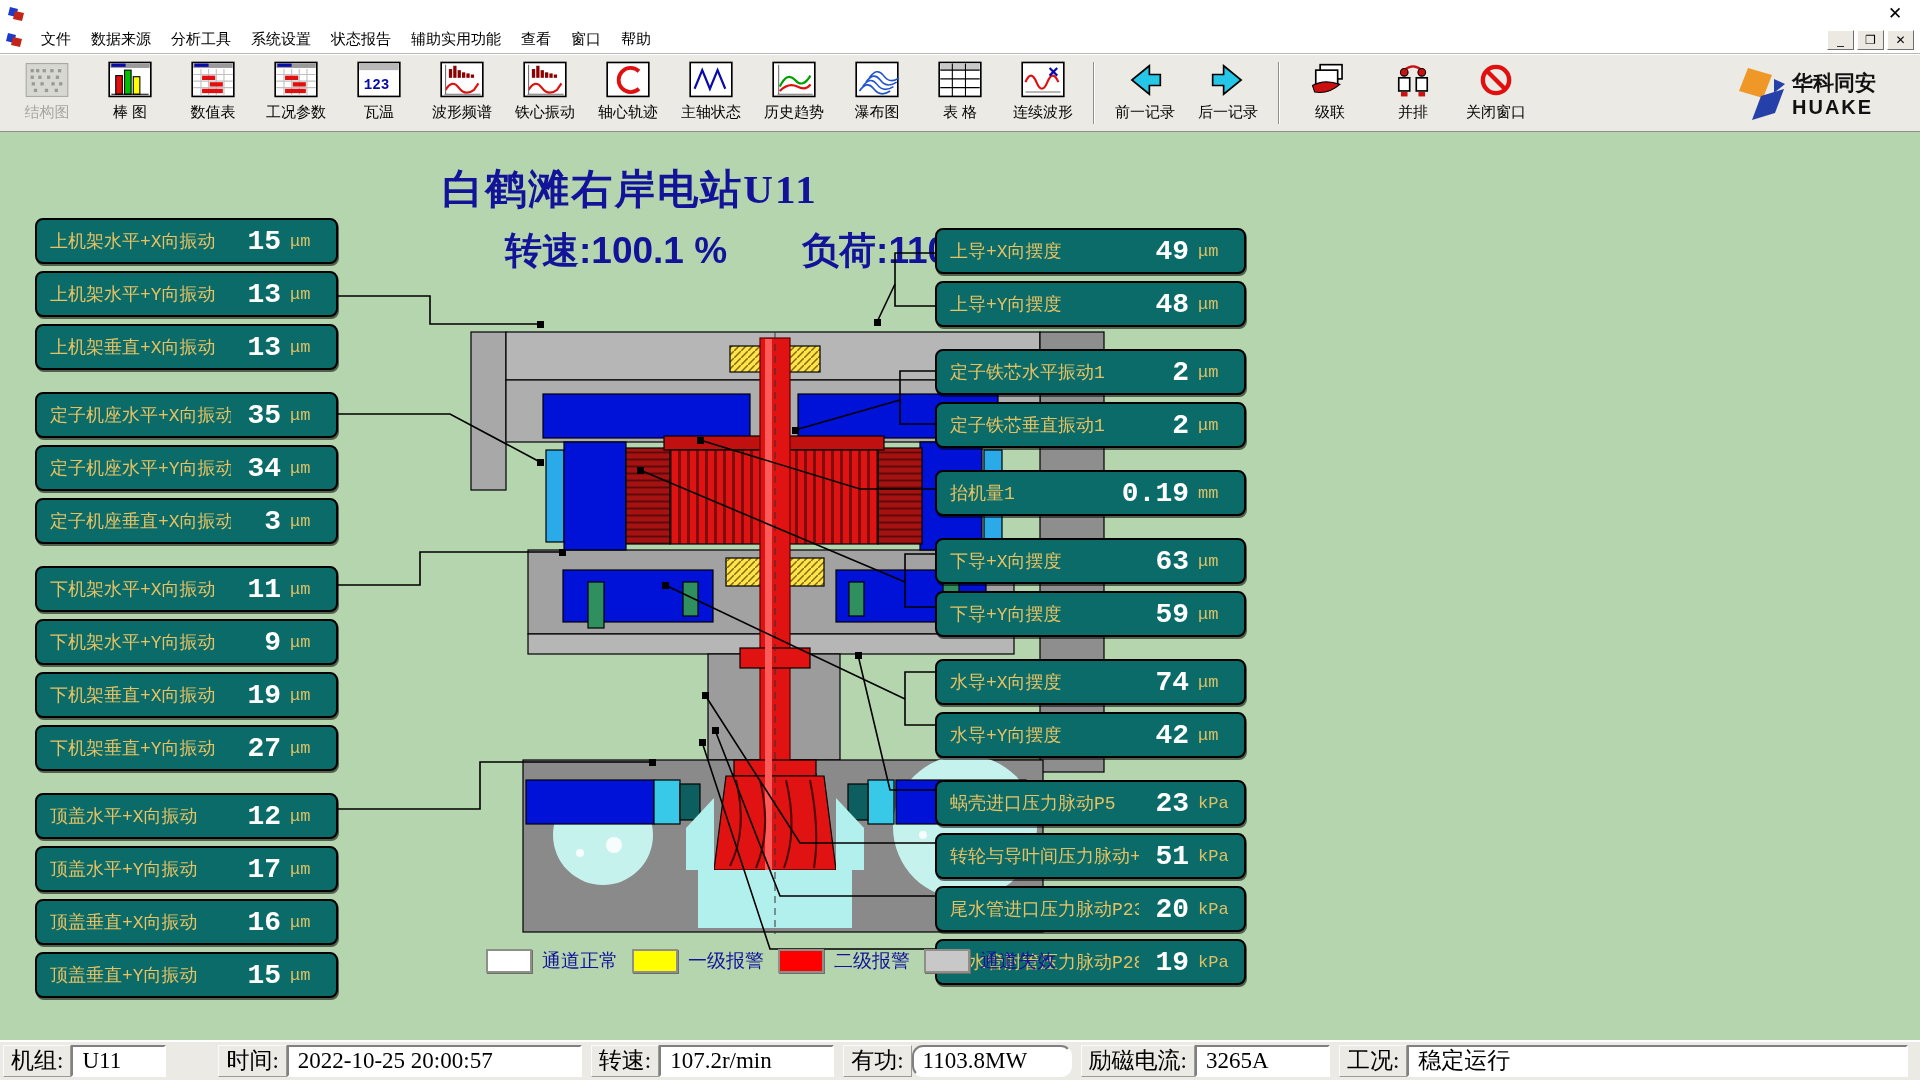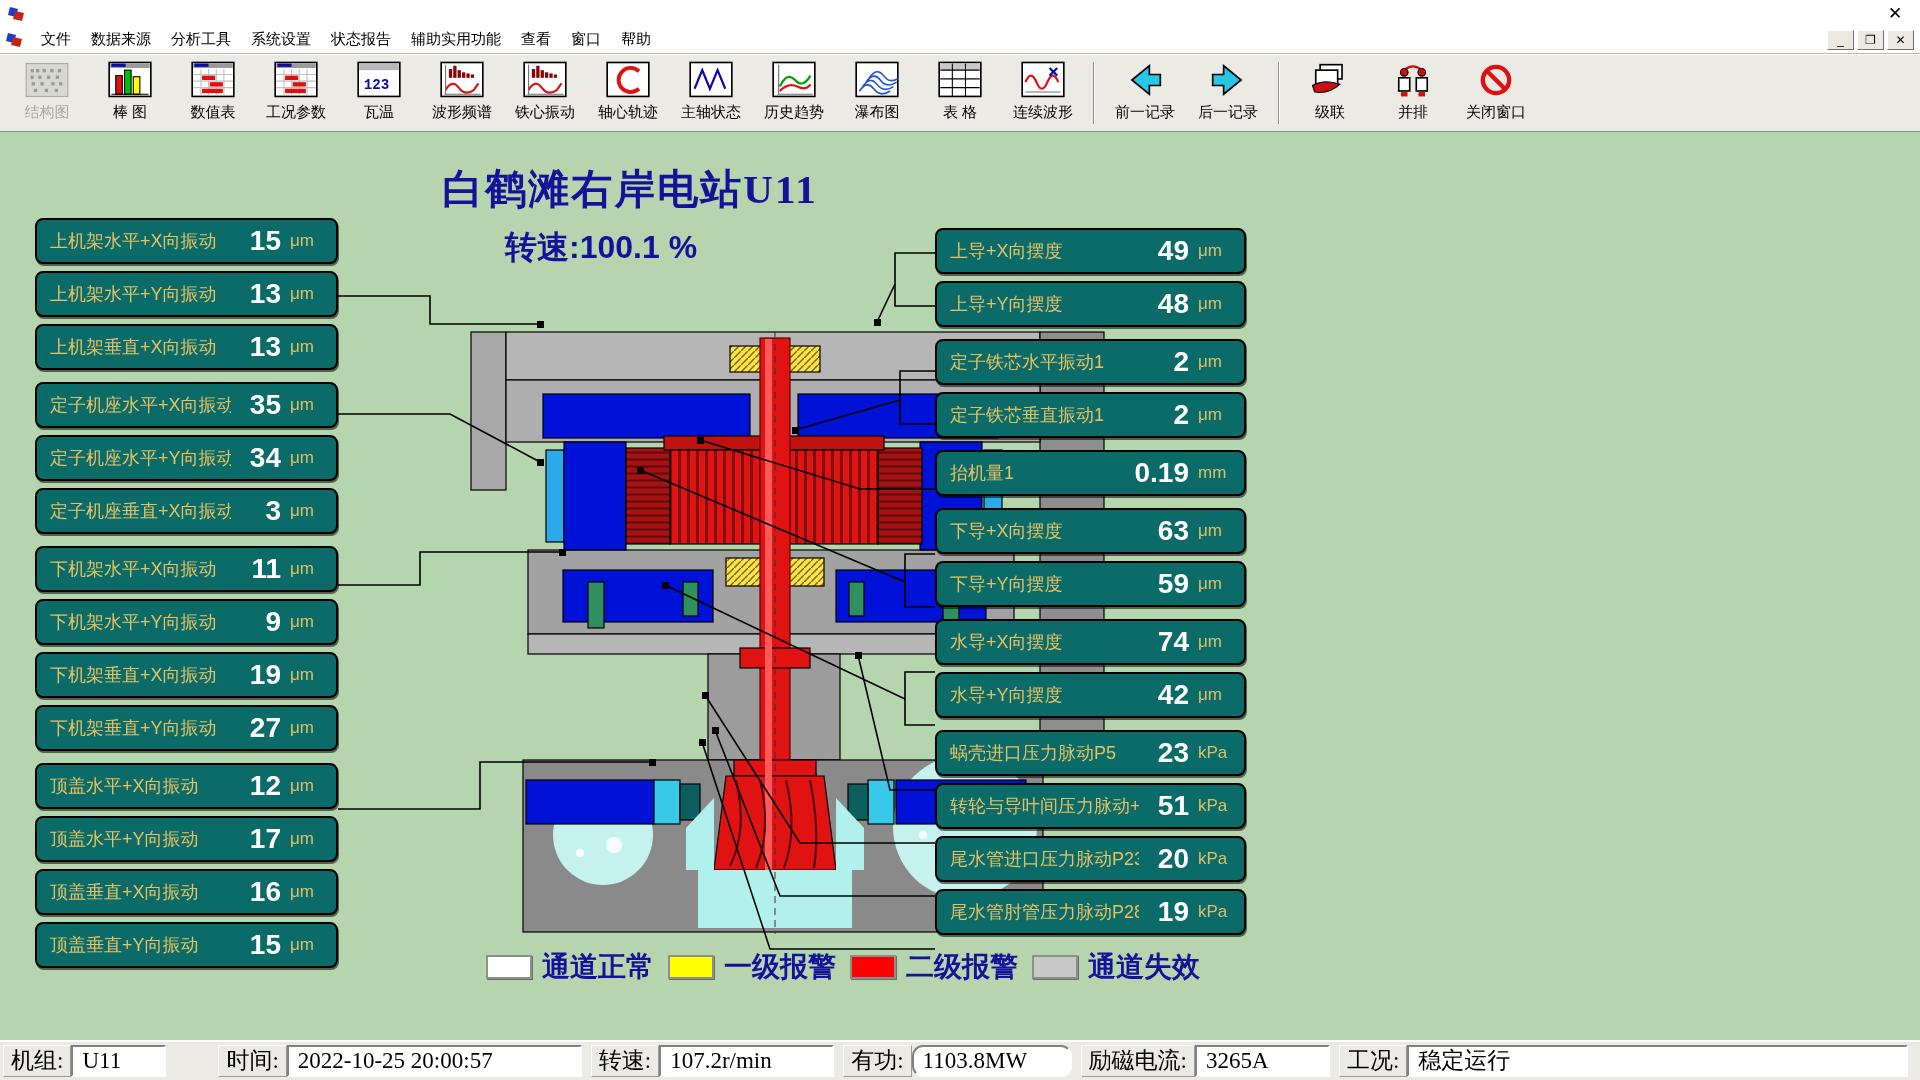--- a/index.html
+++ b/index.html
@@ -46,40 +46,40 @@
   .toolbar-logo{ margin-left:auto; align-self:center; padding-right:12px; }
   
   #main{ position:relative; width:1548px; height:908px; background:#b5d5ae; overflow:hidden; }
   .station-title{
     position:absolute; left:0; top:30px; width:1260px; text-align:center;
     font-family:"Liberation Serif", serif; font-weight:bold;
     font-size:41px; color:#13139a; letter-spacing:2px;
   }
   .metrics-row{
     position:absolute; left:505px; top:94px; display:flex; gap:75px;
-    font-size:32px; color:#13139a; font-weight:600;flex-direction:column;
+    font-size:37px; color:#13139a; font-weight:600;
   }
   #diagram{ position:absolute; left:468px; top:198px; }
   #connectors{ position:absolute; left:0; top:0; pointer-events:none; }
   .col{ position:absolute; }
   #left-col{ left:35px; top:86px; width:303px; }
   #right-col{ left:935px; top:96px; width:311px; }
-  .panel-group{ margin-bottom:12px; }
+  .panel-group{ margin-bottom:22px;font-family:Liberation Mono, monospace; }
   .panel{
     height:46px; margin-bottom:7px; background:#0b6b69;
     border:2px solid #000; border-radius:8px;
     display:flex; align-items:center; padding:0 8px 0 13px;
     box-shadow:1px 2px 0 rgba(0,0,0,.55);
   }
   .panel-label{ flex:1; font-size:18px; color:#e8c262; white-space:nowrap; overflow:hidden; }
   .panel-value{ min-width:50px; text-align:right; font-size:28px; font-weight:bold; color:#fff; white-space:nowrap;}
   .panel-unit{ width:38px; margin-left:9px; font-size:17px; color:#dcc065; }
   .legend{
     position:absolute; left:486px; top:816px; display:flex; align-items:center;
-    gap:14px; font-size:28px; color:#13139a;font-weight:bold;
+    gap:14px; font-size:19px; color:#13139a;
   }
   .legend .item{ display:flex; align-items:center; gap:10px; }
   .legend .sw{ width:46px; height:24px; border:2px solid #8f8f8a; box-shadow:1px 1px 0 #6e6e6a; }
   
   .status-bar{
     height:40px; background:#eceae4; border-top:2px solid #ffffff;
     display:flex; align-items:center; padding:0 3px;
     font-family:"Liberation Serif", serif; font-size:23px; color:#000;
   }
   .sb-seg{ display:flex; align-items:center; margin-right:9px; height:32px; }
@@ -387,20 +387,29 @@
     </div>
     <div class="tb-btn">
       <div class="tb-icon">
         <svg viewBox="0 0 42 36">
           <circle cx="21" cy="18" r="12" fill="none" stroke="#e01010" stroke-width="4"></circle>
           <line x1="12.5" y1="9.5" x2="29.5" y2="26.5" stroke="#e01010" stroke-width="4"></line>
         </svg>
       </div>
       <div class="tb-label">关闭窗口</div>
     </div>
+    <div class="toolbar-logo">
+    <svg width="168" height="56" viewBox="0 0 168 56">
+      <polygon points="16,2 40,9 31,32 7,25" fill="#ef9827"></polygon>
+      <polygon points="29,30 52,23 43,47 20,54" fill="#2540a8"></polygon>
+      <polygon points="42,13 53,18 42,27" fill="#2540a8"></polygon>
+      <text x="60" y="24" font-size="21" font-weight="bold" fill="#111">华科同安</text>
+      <text x="60" y="48" font-size="20" font-weight="bold" letter-spacing="2" fill="#111">HUAKE</text>
+    </svg>
+  </div>
 </div>
 
 <div id="main">
 
   <div class="station-title">白鹤滩右岸电站U11</div>
   <div class="metrics-row">
     <span>转速:100.1 %</span>
     <span>负荷:1103.8 MW</span>
   </div>
 

